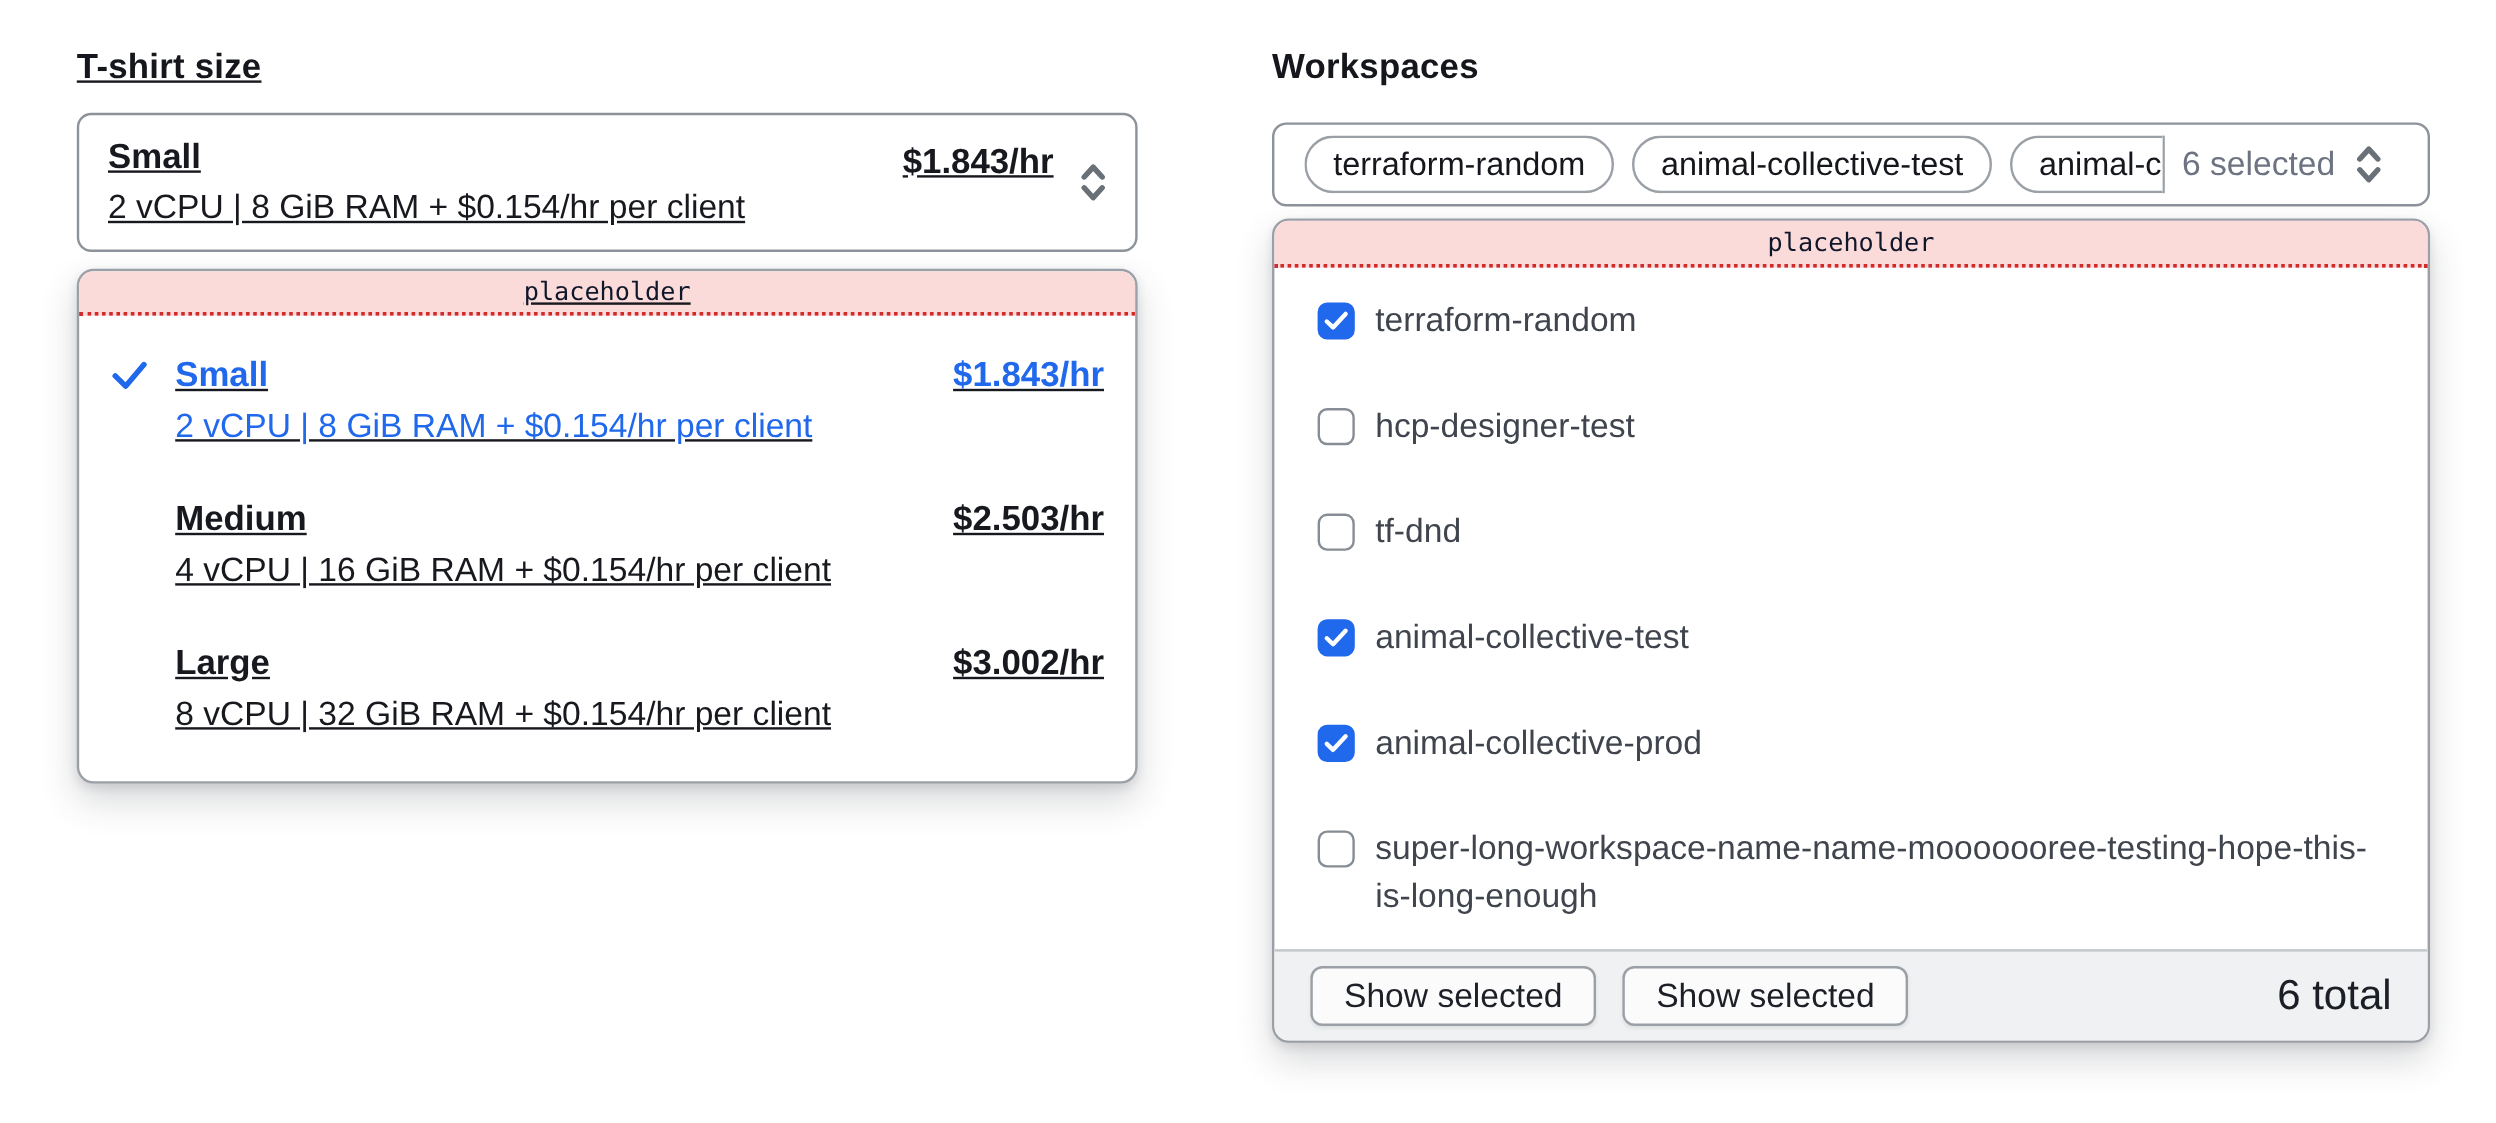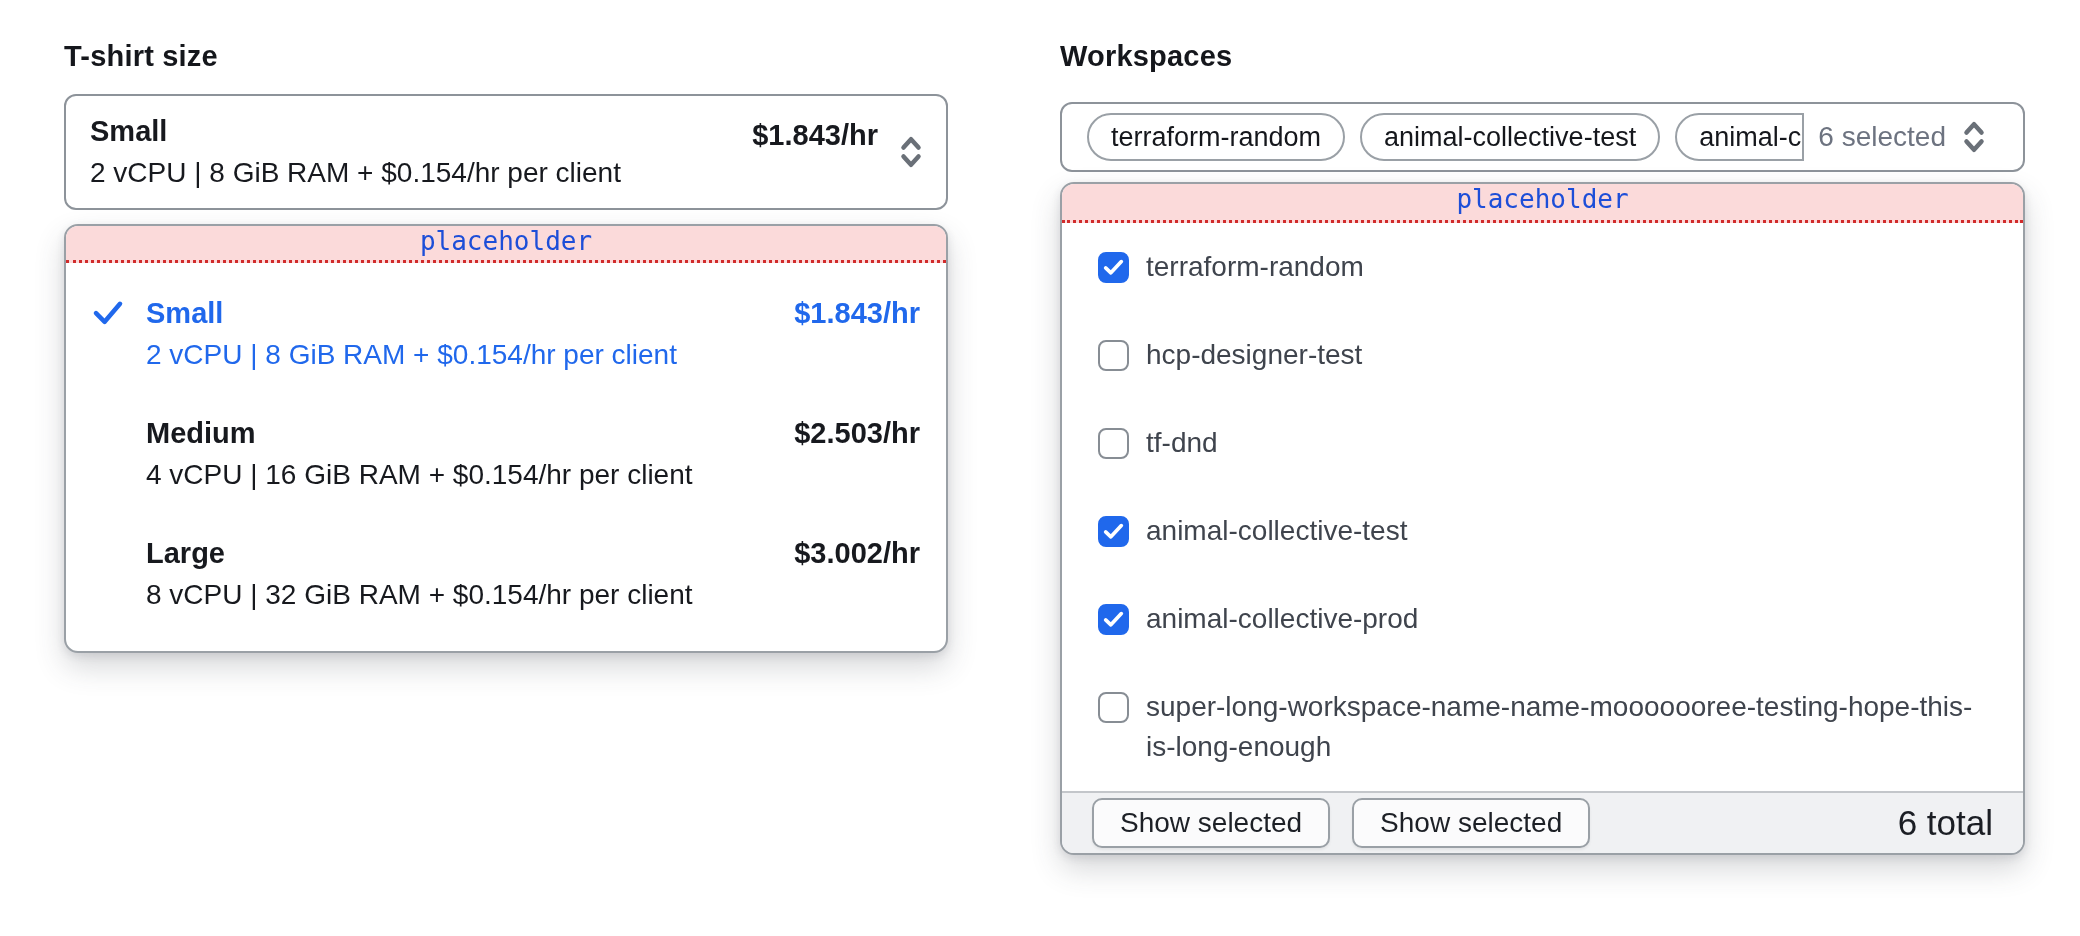--- a/index.html
+++ b/index.html
@@ -8,42 +8,42 @@
     background:#ffffff;
     font-family:"Liberation Sans", sans-serif;
     color:#17191e;
     overflow:hidden;
   }
   .field-label {
     font-size:29px; font-weight:700; color:#15171c; letter-spacing:0.2px;
   }
 
   
-  .group-left { position:absolute; left:64px; top:40px; width:884px; }
+  .group-left { position:absolute; left:64px; top:40px; width:884px;text-decoration:underline; }
   .select-trigger {
     margin-top:21px; height:116px; box-sizing:border-box;
     border:2px solid #8d939a; border-radius:12px; background:#fff;
     display:flex; align-items:center; padding:0 20px 0 24px;
   }
   .trigger-text { flex:1; min-width:0; }
   .trigger-title { font-size:29px; font-weight:700; line-height:42px; }
   .trigger-desc  { font-size:28px; line-height:42px; }
   .trigger-right { display:flex; align-items:center; }
   .trigger-price { font-size:29px; font-weight:700; position:relative; top:-17px; }
   .chev { margin-left:18px; display:flex; align-items:center; }
 
   .dropdown {
     margin-top:14px; border:2px solid #9aa0a6; border-radius:14px; background:#fff;
     box-shadow:0 14px 30px rgba(55,60,70,0.20), 0 3px 8px rgba(55,60,70,0.12);
     overflow:hidden;
   }
   .ph-band {
     height:34px; background:#fbdada; border-bottom:3px dotted #d12b2b;
-    display:flex; justify-content:center;
-    font-family:"DejaVu Sans Mono", monospace; font-size:26px; color:#1d4ed8;
+    display:flex; align-items:center; justify-content:center;
+    font-family:"DejaVu Sans Mono", monospace; font-size:21px; color:#0f172a;
   }
   .options { padding:12px 0 16px 0; }
   .option { display:flex; padding:18px 26px 18px 26px; }
   .opt-check { width:54px; flex-shrink:0; padding-top:6px; }
   .opt-main { flex:1; min-width:0; }
   .opt-title { font-size:29px; font-weight:700; line-height:40px; }
   .opt-desc  { font-size:28px; line-height:44px; }
   .opt-price { font-size:29px; font-weight:700; line-height:40px; flex-shrink:0; }
   .option.selected .opt-title,
   .option.selected .opt-desc,
@@ -79,21 +79,21 @@
   .ws-row { display:flex; align-items:flex-start; padding:24px 30px 24px 36px; }
   .checkbox {
     width:31px; height:31px; box-sizing:border-box; flex-shrink:0; margin-top:5px;
     border:2px solid #878d94; border-radius:8px; background:#fff;
     display:flex; align-items:center; justify-content:center;
   }
   .checkbox.checked { background:var(--accent); border-color:var(--accent); }
   .ws-label { margin-left:17px; font-size:28px; line-height:40px; color:#3f444d; }
 
   .ws-footer {
-    height:62px; box-sizing:border-box; background:#f0f1f3; border-top:2px solid #c3c6ca;
+    height:76px; box-sizing:border-box; background:#f0f1f3; border-top:2px solid #c3c6ca;
     display:flex; align-items:center; padding:0 30px; gap:22px;
   }
   .footer-btn {
     height:50px; box-sizing:border-box; padding:0 26px;
     border:2px solid #9aa0a6; border-radius:10px; background:#fbfbfc;
     display:flex; align-items:center; font-size:28px; color:#1d2026;
     box-shadow:0 2px 3px rgba(0,0,0,0.06);
     font-family:"Liberation Sans", sans-serif;
   }
   .total { margin-left:auto; font-size:35px; color:#1b1e24; }

